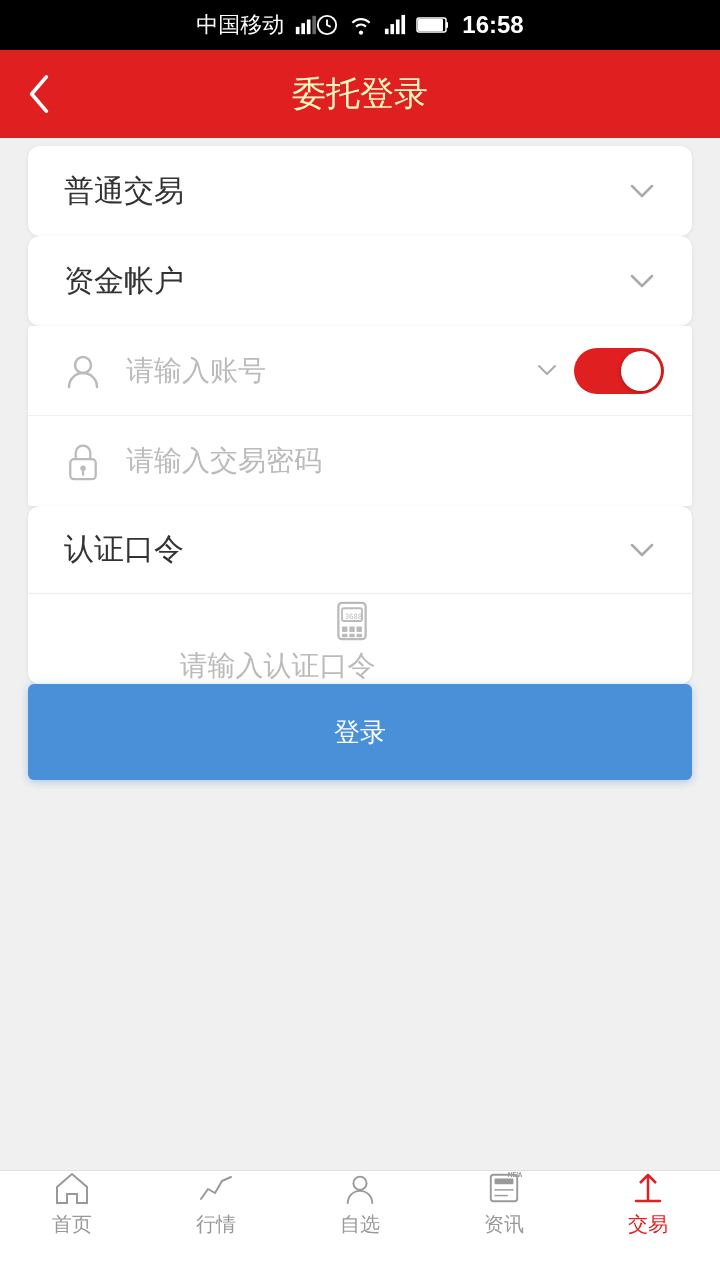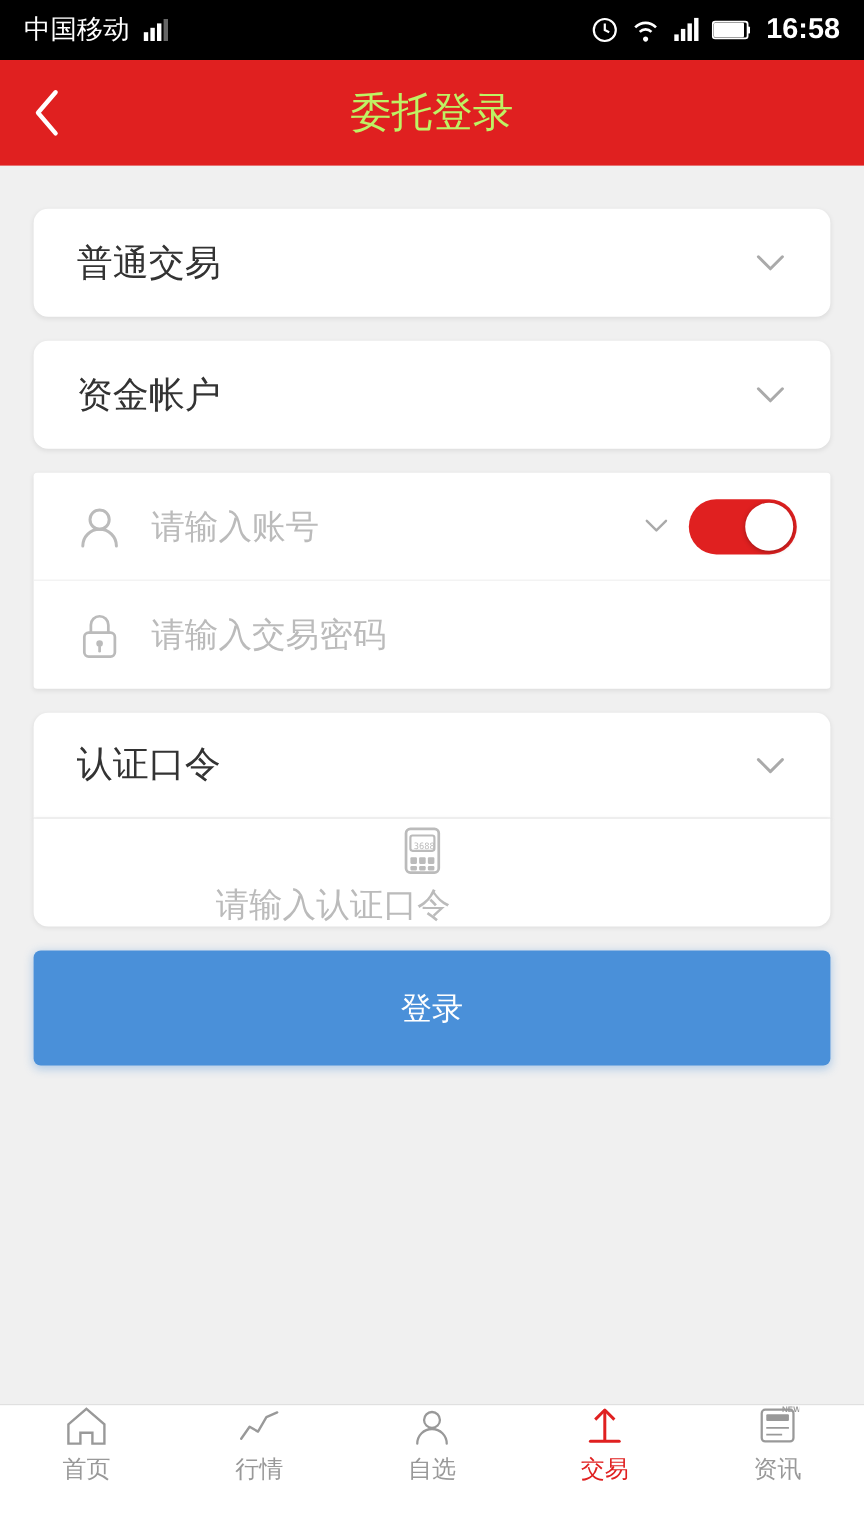--- a/index.html
+++ b/index.html
@@ -13,21 +13,21 @@
       flex-direction: column;
     }
 
     
     .status-bar {
       width: 100%;
       height: 50px;
       background: #000;
       display: flex;
       align-items: center;
-      justify-content: space-between;
+      justify-content: center;
       padding: 0 20px;
       color: #fff;
       font-size: 22px;
     }
     .status-left { display: flex; align-items: center; gap: 10px; }
     .status-right { display: flex; align-items: center; gap: 10px; }
 
     
     .header {
       width: 100%;
@@ -39,32 +39,31 @@
       position: relative;
     }
     .header-back {
       position: absolute;
       left: 24px;
       color: #fff;
       font-size: 36px;
       cursor: pointer;
     }
     .header-title {
-      color: #bef264;
+      color: #fef9c3;
       font-size: 34px;
       font-weight: 500;
     }
 
     
     .main-content {
       flex: 1;
-      padding: 36px 28px;
+      padding: 8px 28px;
       display: flex;
       flex-direction: column;
-      gap: 20px;
     }
 
     
     .dropdown-card {
       background: #fff;
       border-radius: 12px;
       height: 90px;
       display: flex;
       align-items: center;
       justify-content: space-between;
@@ -395,37 +394,37 @@
   <div class="nav-item">
     <div class="nav-icon">
       <svg width="36" height="34" viewBox="0 0 36 36" fill="none">
         <circle cx="18" cy="13" r="7" stroke="#999" stroke-width="2"></circle>
         <path d="M5 34c0-7.2 5.8-13 13-13s13 5.8 13 13" stroke="#999" stroke-width="2" stroke-linecap="round"></path>
       </svg>
     </div>
     <span class="nav-label">自选</span>
   </div>
 
-  <div class="nav-item active">
-    <div class="nav-icon">
-      <svg width="40" height="34" viewBox="0 0 40 34" fill="none">
-        <line x1="20" y1="4" x2="20" y2="30" stroke="#e02020" stroke-width="2.5"></line>
-        <polyline points="12,12 20,4 28,12" stroke="#e02020" stroke-width="2.5" fill="none" stroke-linejoin="round"></polyline>
-        <line x1="8" y1="30" x2="32" y2="30" stroke="#e02020" stroke-width="2.5" stroke-linecap="round"></line>
-      </svg>
-    </div>
-    <span class="nav-label" style="color:#e02020;">交易</span>
-  </div>
-
   <div class="nav-item">
     <div class="nav-icon">
       <svg width="36" height="34" viewBox="0 0 36 36" fill="none">
         <rect x="4" y="4" width="28" height="28" rx="3" stroke="#999" stroke-width="2"></rect>
         <rect x="8" y="8" width="20" height="6" rx="1" fill="#999"></rect>
         <line x1="8" y1="20" x2="28" y2="20" stroke="#999" stroke-width="1.5"></line>
         <line x1="8" y1="26" x2="22" y2="26" stroke="#999" stroke-width="1.5"></line>
         <text x="22" y="6" font-size="7" fill="#999" font-weight="bold">NEWS</text>
       </svg>
     </div>
     <span class="nav-label">资讯</span>
   </div>
 
+  <div class="nav-item active">
+    <div class="nav-icon">
+      <svg width="40" height="34" viewBox="0 0 40 34" fill="none">
+        <line x1="20" y1="4" x2="20" y2="30" stroke="#e02020" stroke-width="2.5"></line>
+        <polyline points="12,12 20,4 28,12" stroke="#e02020" stroke-width="2.5" fill="none" stroke-linejoin="round"></polyline>
+        <line x1="8" y1="30" x2="32" y2="30" stroke="#e02020" stroke-width="2.5" stroke-linecap="round"></line>
+      </svg>
+    </div>
+    <span class="nav-label" style="color:#e02020;">交易</span>
+  </div>
+
 </div>
 
 </body></html>

